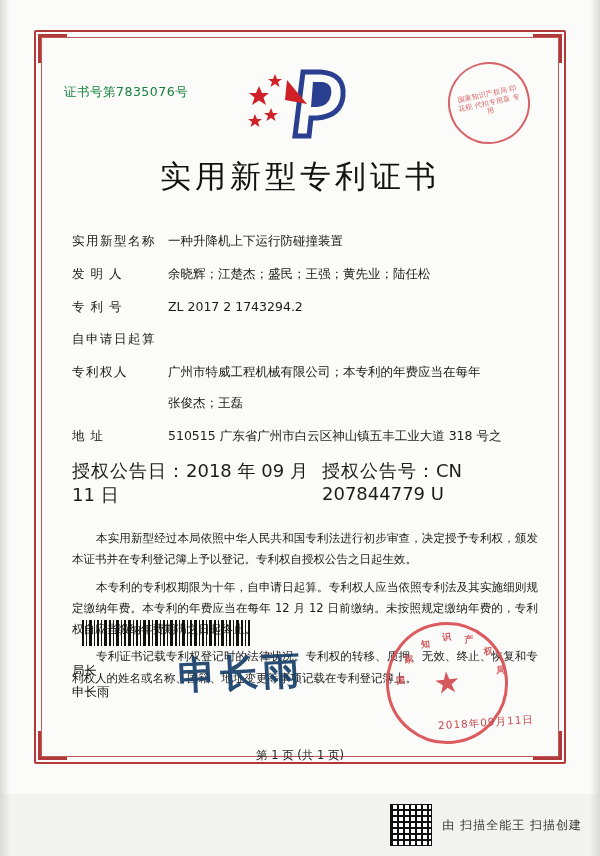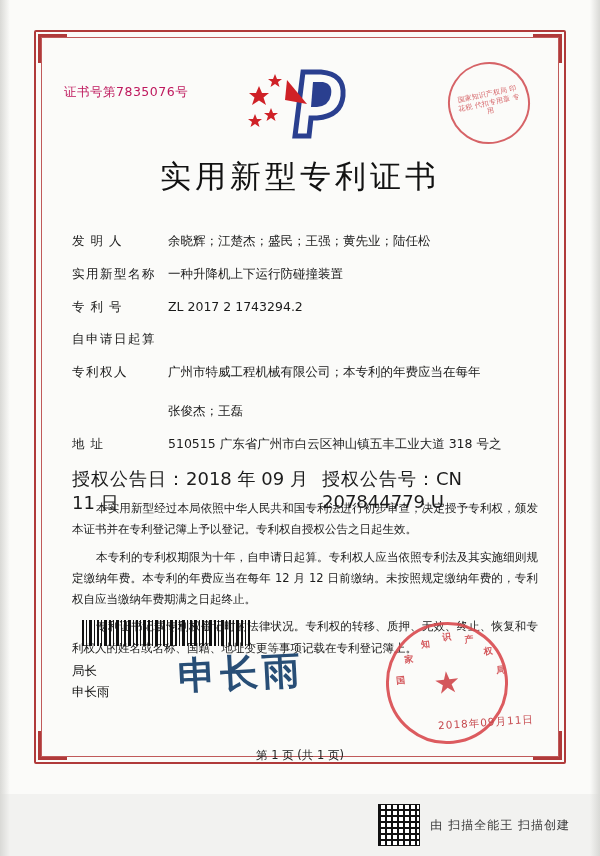--- a/index.html
+++ b/index.html
@@ -31,21 +31,21 @@
     position:absolute;width:26px;height:26px;
     border:0 solid #b03a3a;
   }
   .corner.tl{left:38px;top:34px;border-left-width:3px;border-top-width:3px;}
   .corner.tr{right:38px;top:34px;border-right-width:3px;border-top-width:3px;}
   .corner.bl{left:38px;bottom:96px;border-left-width:3px;border-bottom-width:3px;}
   .corner.br{right:38px;bottom:96px;border-right-width:3px;border-bottom-width:3px;}
 
   .cert-no{
     position:absolute;left:64px;top:84px;
-    font-size:12.5px;color:#be185d;
+    font-size:12.5px;color:#15803d;
     letter-spacing:.5px;
   }
 
   .logo{
     position:absolute;left:50%;top:64px;transform:translateX(-50%);
     width:150px;height:78px;
   }
 
   .seal-top{
     position:absolute;right:70px;top:62px;
@@ -83,30 +83,30 @@
     margin-bottom:14px;
     line-height:1.5;
   }
   .flabel{
     width:96px;flex:0 0 96px;
     letter-spacing:6px;
     white-space:nowrap;
   }
   .flabel.tight{letter-spacing:1.5px;}
   .fvalue{flex:1 1 auto;}
-  .fvalue .line2{display:block;margin-top:20px;}
+  .fvalue .line2{display:block;margin-top:12px;}
 
   .pubrow{
     display:flex;margin-bottom:10px;font-size:18px;
   }
   .pubrow .seg1{width:250px;flex:0 0 250px;}
   .pubrow .lbl{letter-spacing:1px;}
 
   .body-text{
-    position:absolute;left:72px;right:62px;top:498px;
+    position:absolute;left:72px;right:62px;top:528px;
     font-size:11.5px;line-height:1.85;
     color:#1b1b1b;
     text-align:justify;
   }
   .body-text p{margin:0 0 6px 0;text-indent:24px;}
 
   .barcode{
     position:absolute;left:82px;top:620px;
     width:168px;height:26px;
   }
@@ -158,21 +158,21 @@
 
   .page-num{
     position:absolute;left:0;right:0;top:748px;
     text-align:center;font-size:11.5px;color:#222;
   }
 
   .footer{
     position:absolute;left:0;right:0;bottom:0;height:62px;
     background:#f2f2f0;
     display:flex;align-items:center;justify-content:flex-end;
-    padding-right:24px;
+    padding-right:12px;
     box-sizing:border-box;
   }
   .qr{
     width:40px;height:40px;
     background:
       linear-gradient(90deg,#111 2px,transparent 2px),
       linear-gradient(0deg,#111 2px,transparent 2px);
     background-size:6px 6px;
     background-color:#fff;
     border:1px solid #111;
@@ -217,27 +217,27 @@
 
   <div class="seal-top">
     <div class="seal-inner">国家知识产权局 印花税 代扣专用章 专用</div>
   </div>
 
   <div class="title">实用新型专利证书</div>
 
   <div class="fields">
 
     <div class="frow">
+      <div class="flabel tight">实用新型名称</div>
+      <div class="fvalue">一种升降机上下运行防碰撞装置</div>
+    </div>
+
+    <div class="frow">
       <div class="flabel">发明人</div>
       <div class="fvalue">余晓辉；江楚杰；盛民；王强；黄先业；陆任松</div>
-    </div>
-
-    <div class="frow">
-      <div class="flabel tight">实用新型名称</div>
-      <div class="fvalue">一种升降机上下运行防碰撞装置</div>
     </div>
 
     <div class="frow">
       <div class="flabel">专利号</div>
       <div class="fvalue">ZL 2017 2 1743294.2</div>
     </div>
 
     <div class="frow">
       <div class="flabel tight">自申请日起算</div>
     </div>

